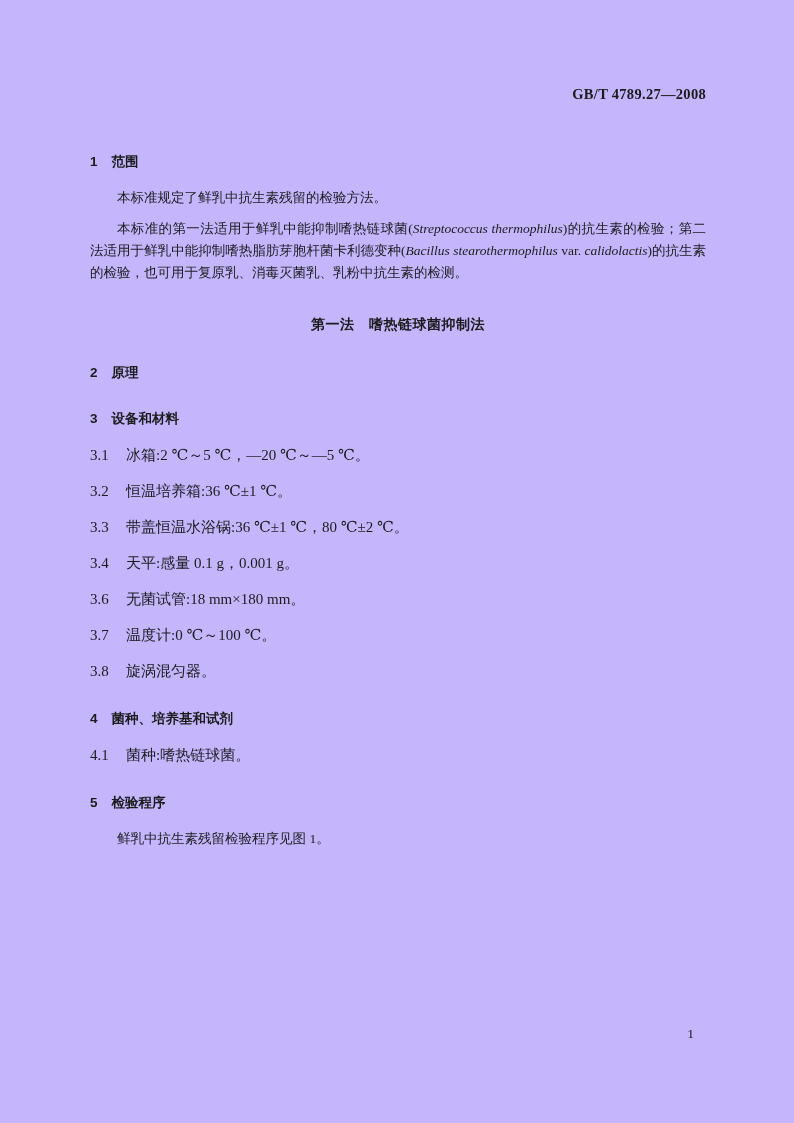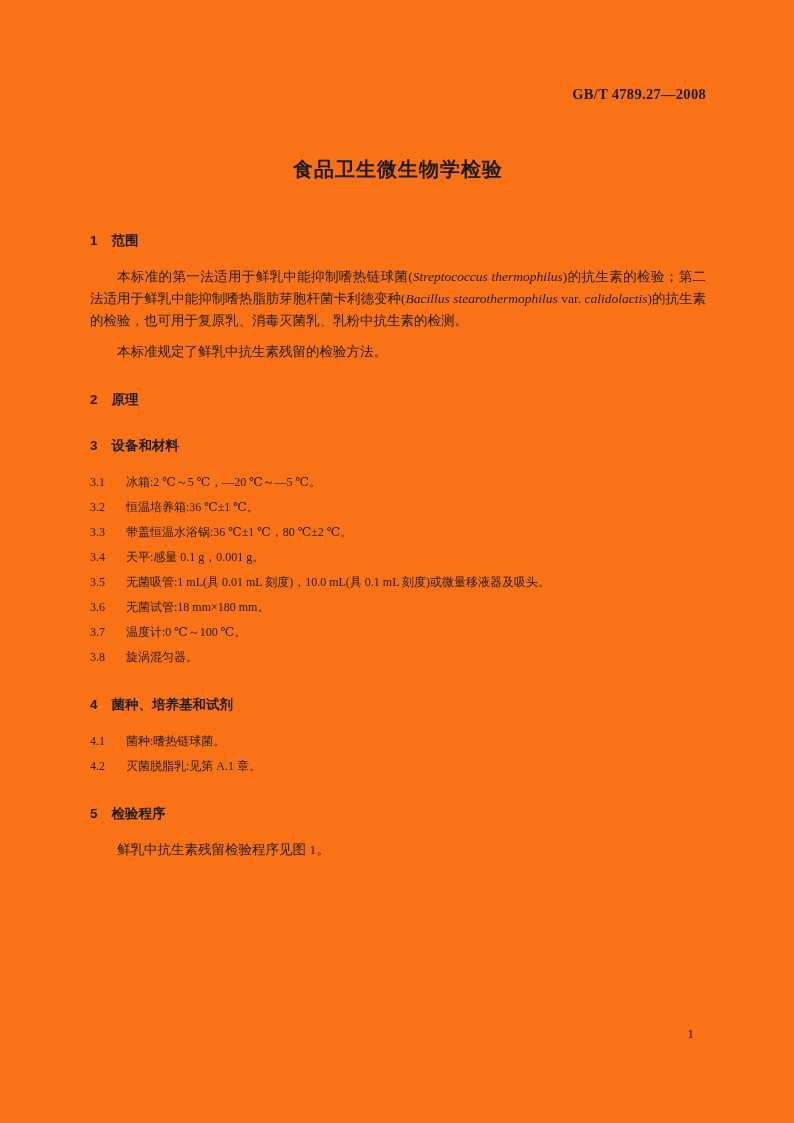--- a/index.html
+++ b/index.html
@@ -5,21 +5,21 @@
   html, body {
     margin: 0;
     padding: 0;
     background: #ffffff;
   }
   .page {
     position: relative;
     width: 794px;
     height: 1123px;
     margin: 0 auto;
-    background: #f97316;
+    background: #c4b5fd;
     box-sizing: border-box;
     padding: 86px 88px 0 90px;
     color: #1c1c1c;
     font-family: "Liberation Serif", "DejaVu Serif", serif;
     overflow: hidden;
   }
   .doc-header {
     text-align: right;
     font-family: "Liberation Serif", "DejaVu Serif", serif;
     font-weight: bold;
@@ -58,22 +58,22 @@
   .method-heading {
     margin: 32px 0 30px 0;
     text-align: center;
     font-family: "Liberation Sans", "DejaVu Sans", sans-serif;
     font-weight: bold;
     font-size: 14px;
     letter-spacing: 0.5px;
   }
   .item-row {
     display: flex;
-    margin: 3px 0;
-    font-size: 12px;
+    margin: 14px 0;
+    font-size: 15px;
     line-height: 22px;
   }
   .item-num {
     flex: 0 0 36px;
   }
   .item-text {
     flex: 1;
     text-align: justify;
   }
   .page-number {
@@ -84,32 +84,32 @@
   }
 </style>
 </head>
 <body>
 
 <div class="page">
 
   <div class="doc-header">GB/T 4789.27—2008</div>
 
   <div class="doc-title">
-    <div>食品卫生微生物学检验</div>
   </div>
 
   <div class="section-heading section1-heading">
     <span class="sec-num">1</span>
     <span>范围</span>
   </div>
 
+  <p class="body-par">本标准规定了鲜乳中抗生素残留的检验方法。</p>
+
   <p class="body-par"><span>本标准的第一法适用于鲜乳中能抑制嗜热链球菌(</span><i>Streptococcus thermophilus</i><span>)的抗生素的检验；第二法适用于鲜乳中能抑制嗜热脂肪芽胞杆菌卡利德变种(</span><i>Bacillus stearothermophilus</i><span> var. </span><i>calidolactis</i><span>)的抗生素的检验，也可用于复原乳、消毒灭菌乳、乳粉中抗生素的检测。</span></p>
 
-  <p class="body-par">本标准规定了鲜乳中抗生素残留的检验方法。</p>
-
+  <div class="method-heading">第一法　嗜热链球菌抑制法</div>
 
   <div class="section-heading">
     <span class="sec-num">2</span>
     <span>原理</span>
   </div>
 
 
   <div class="section-heading">
     <span class="sec-num">3</span>
     <span>设备和材料</span>
@@ -126,24 +126,20 @@
   </div>
   <div class="item-row">
     <span class="item-num">3.3</span>
     <span class="item-text">带盖恒温水浴锅:36 ℃±1 ℃，80 ℃±2 ℃。</span>
   </div>
   <div class="item-row">
     <span class="item-num">3.4</span>
     <span class="item-text">天平:感量 0.1 g，0.001 g。</span>
   </div>
   <div class="item-row">
-    <span class="item-num">3.5</span>
-    <span class="item-text">无菌吸管:1 mL(具 0.01 mL 刻度)，10.0 mL(具 0.1 mL 刻度)或微量移液器及吸头。</span>
-  </div>
-  <div class="item-row">
     <span class="item-num">3.6</span>
     <span class="item-text">无菌试管:18 mm×180 mm。</span>
   </div>
   <div class="item-row">
     <span class="item-num">3.7</span>
     <span class="item-text">温度计:0 ℃～100 ℃。</span>
   </div>
   <div class="item-row">
     <span class="item-num">3.8</span>
     <span class="item-text">旋涡混匀器。</span>
@@ -151,24 +147,20 @@
 
   <div class="section-heading">
     <span class="sec-num">4</span>
     <span>菌种、培养基和试剂</span>
   </div>
 
   <div class="item-row">
     <span class="item-num">4.1</span>
     <span class="item-text">菌种:嗜热链球菌。</span>
   </div>
-  <div class="item-row">
-    <span class="item-num">4.2</span>
-    <span class="item-text">灭菌脱脂乳:见第 A.1 章。</span>
-  </div>
 
   <div class="section-heading">
     <span class="sec-num">5</span>
     <span>检验程序</span>
   </div>
 
   <p class="body-par">鲜乳中抗生素残留检验程序见图 1。</p>
 
   <div class="page-number">1</div>
 

